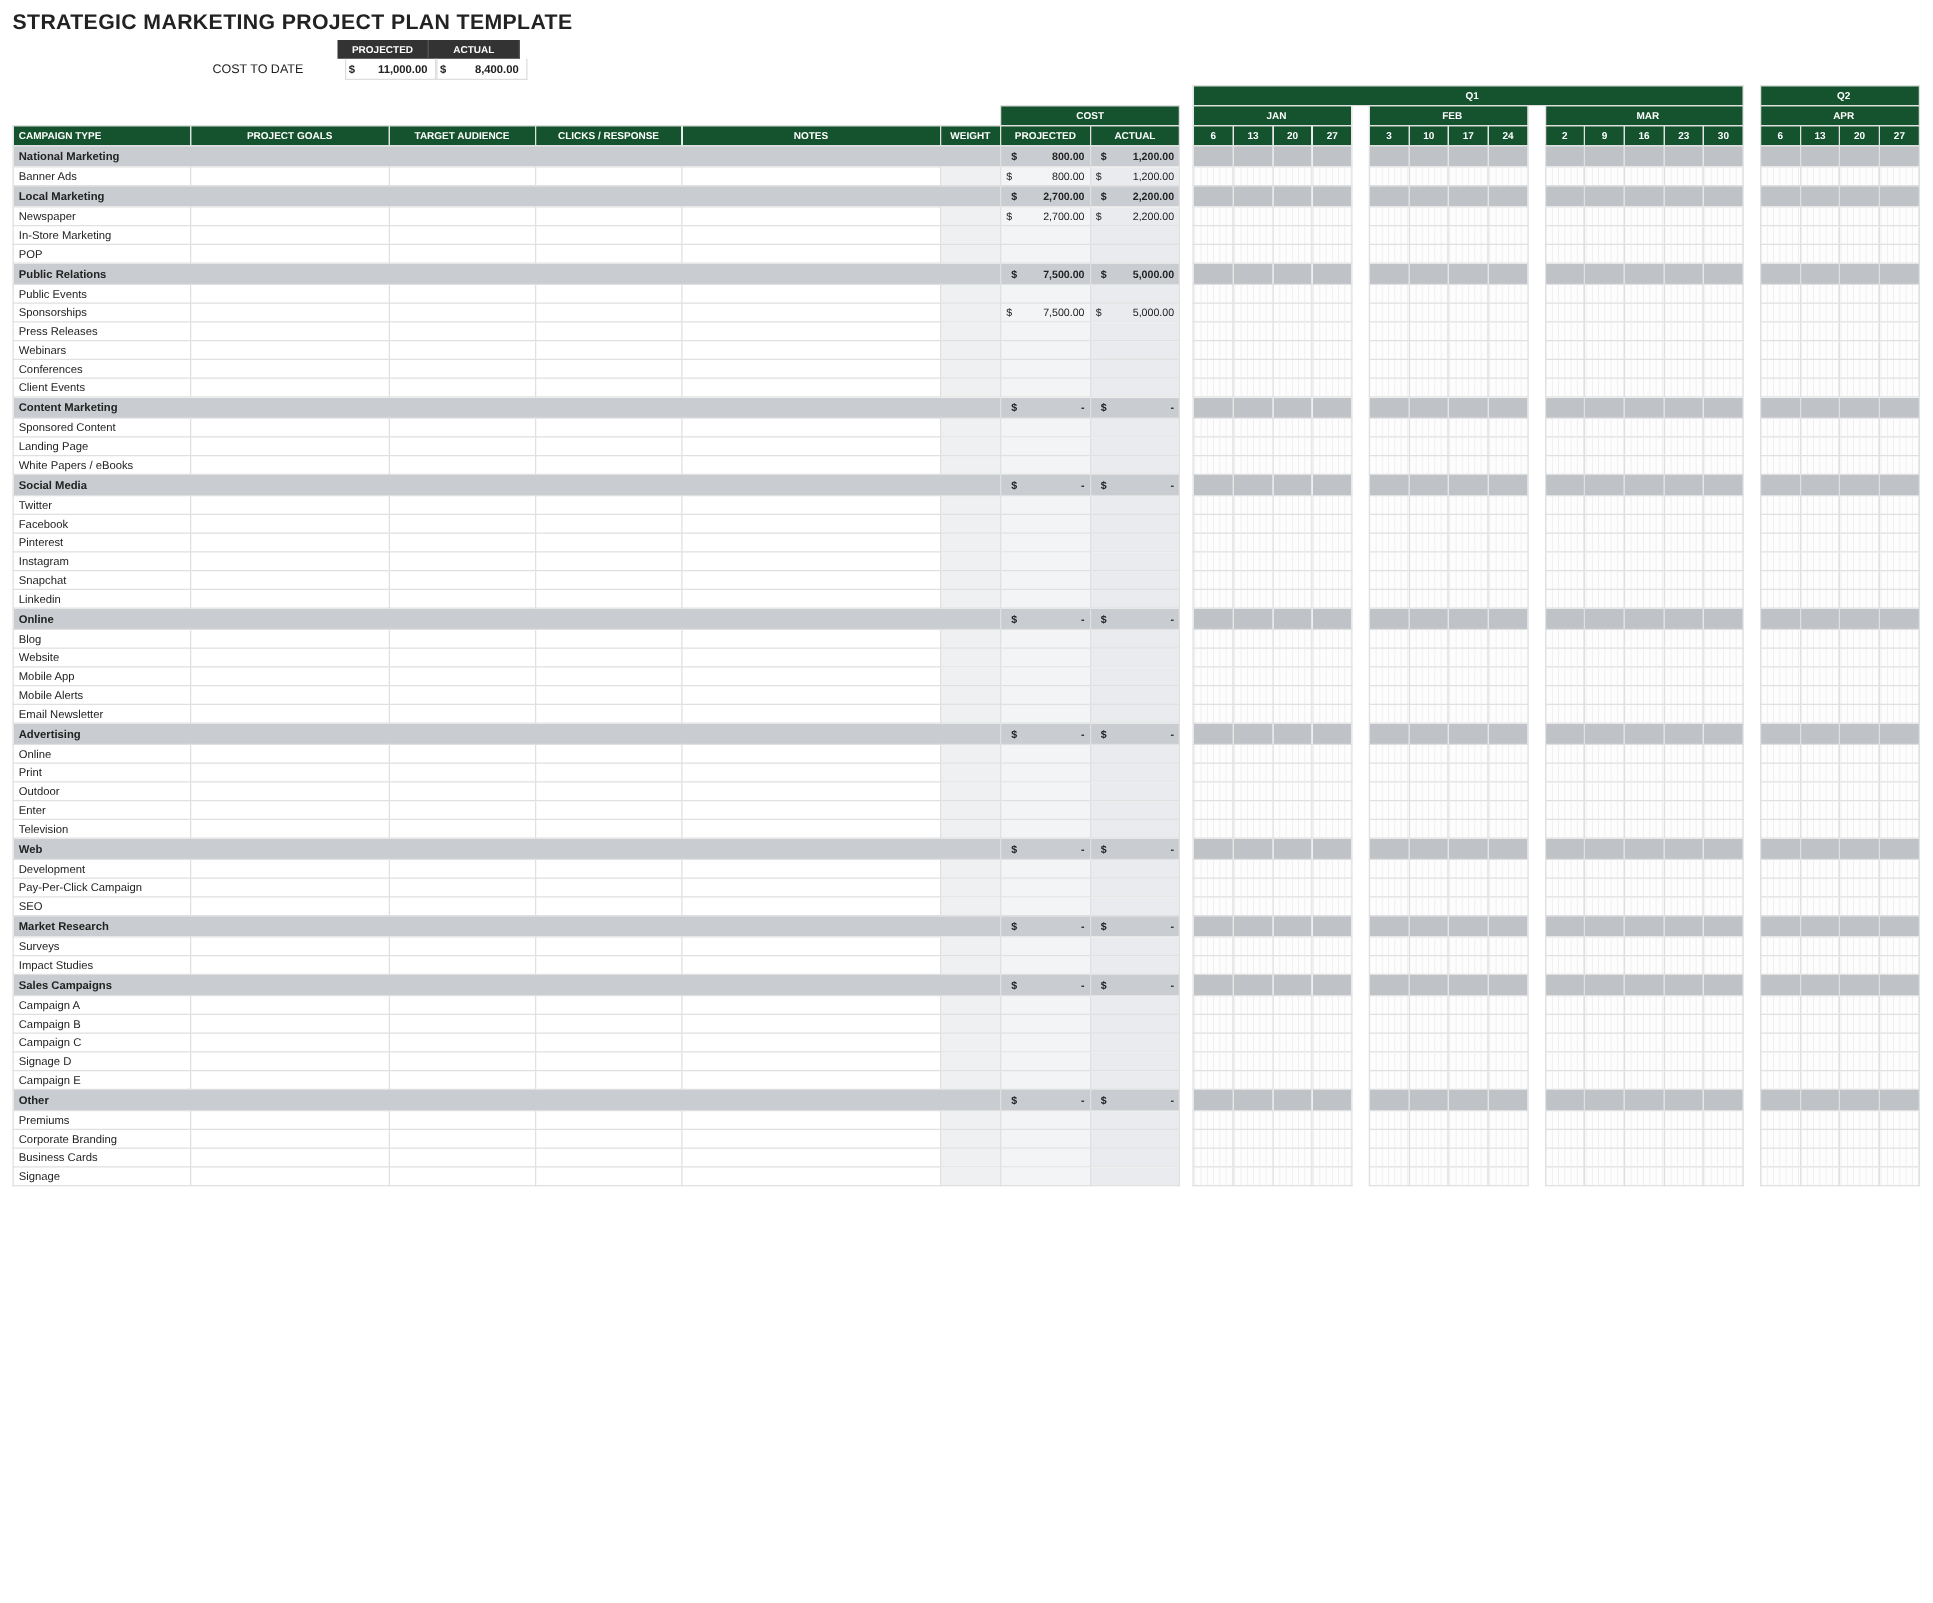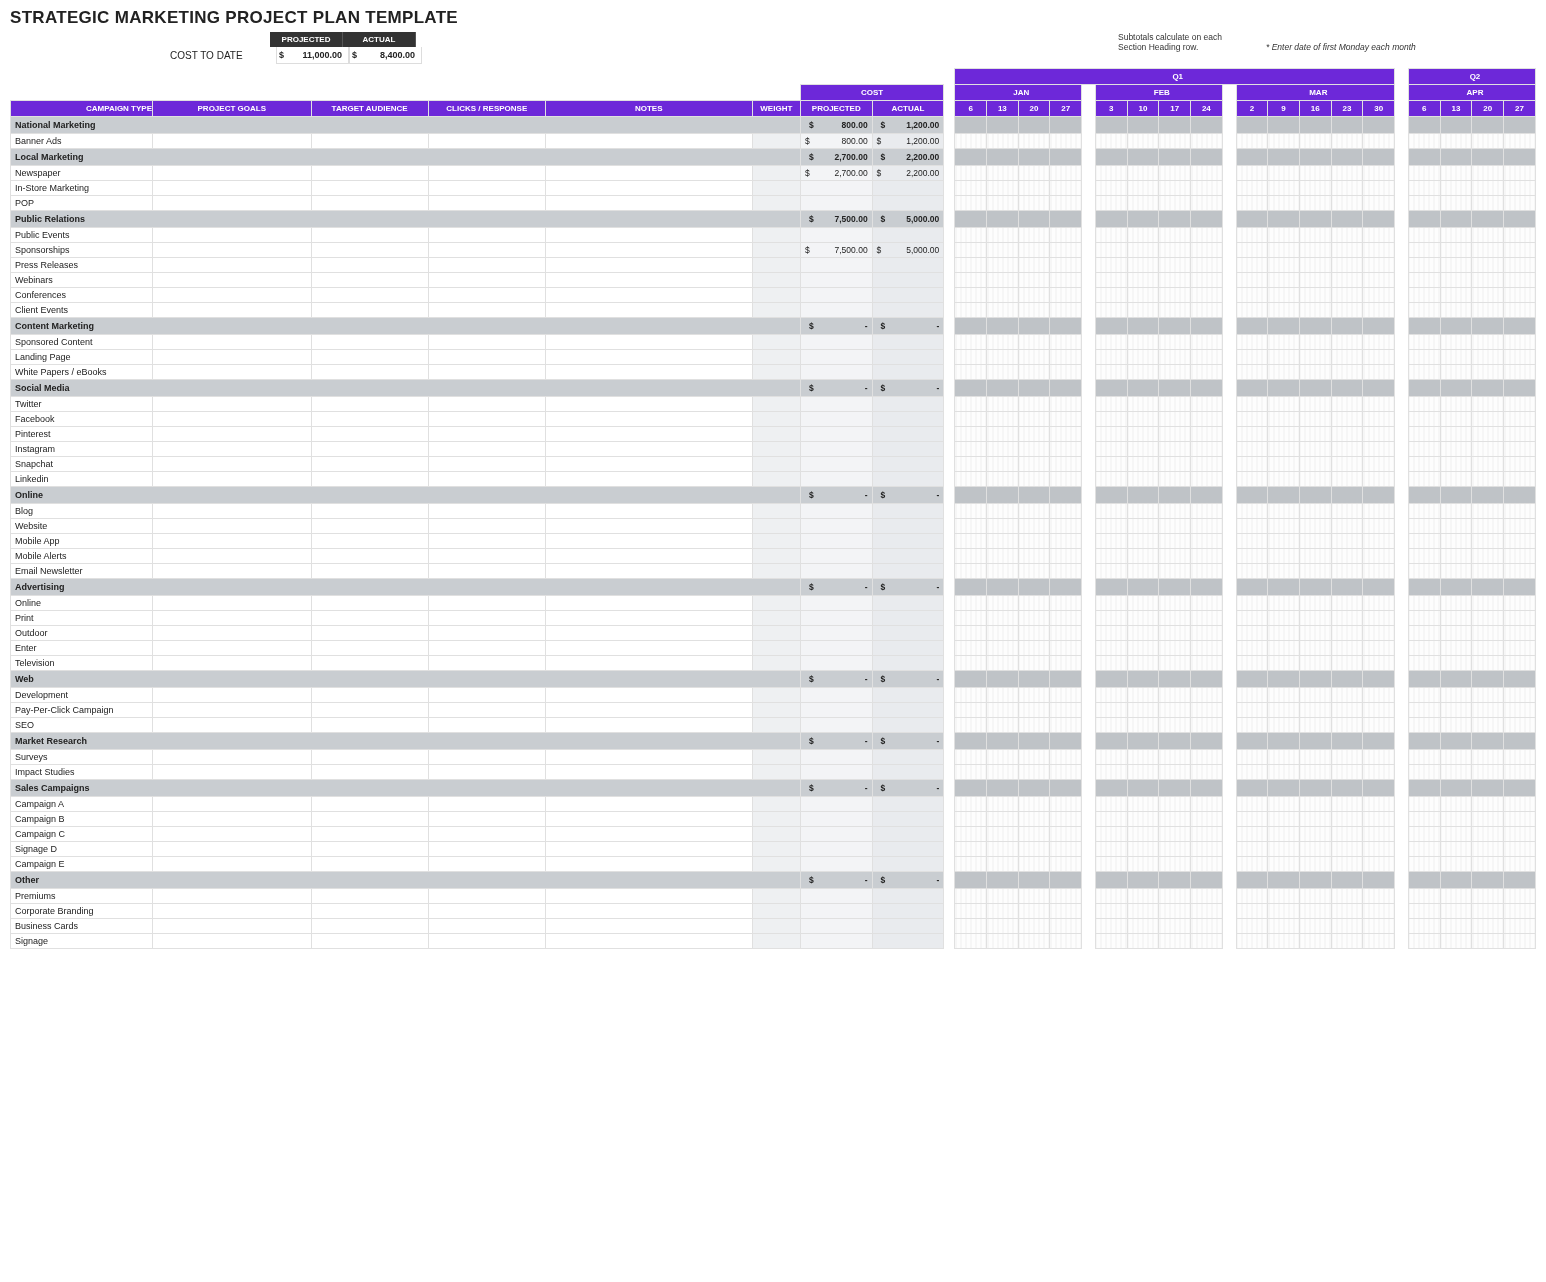--- a/index.html
+++ b/index.html
@@ -62,21 +62,21 @@
   }
   .sheet th, .sheet td {
     border:1px solid #e0e0e0;
     padding:0;
     height:15px;
     vertical-align:middle;
     overflow:hidden;
     white-space:nowrap;
   }
   .sheet th {
-    background:#6d28d9;
+    background:#14532d;
     color:#fff;
     font-size:8px;
     font-weight:700;
     text-align:center;
     height:16px;
   }
   .col-type { width:103px; text-align:left; padding-left:4px;}
   .col-goals { width:115px; }
   .col-aud { width:85px; }
   .col-clicks { width:85px; }
@@ -137,28 +137,20 @@
       <div class="cell">PROJECTED</div>
       <div class="cell">ACTUAL</div>
     </div>
     <div class="cost-to-date">
       <div class="lbl" style="width:100px; ">COST TO DATE</div>
       <div class="valcell"><span class="ds">$</span><span>11,000.00</span></div>
       <div class="valcell"><span class="ds">$</span><span>8,400.00</span></div>
     </div>
   </div>
   <div style="flex:1"></div>
-  <div style="display:flex; gap:18px; align-items:flex-end; margin-right:10px;">
-    <div style="width:130px;">
-      <div class="note1">Subtotals calculate on each Section Heading row.</div>
-    </div>
-    <div style="width:260px;">
-      <div class="note2">* Enter date of first Monday each month</div>
-    </div>
-  </div>
 </div>
 
 <table class="sheet" id="sheet">
   <colgroup>
     <col class="col-type">
       <col class="col-goals">
       <col class="col-aud">
       <col class="col-clicks">
       <col class="col-notes">
       <col class="col-wt">
@@ -198,21 +190,21 @@
         <th colspan="6" style="background: rgb(255, 255, 255); border: none;"></th>
         <th class="th-merge-cost" colspan="2" rowspan="1">COST</th>
         <th class="th-month" colspan="4" rowspan="1">JAN</th>
         <th colspan="1" rowspan="2" style="background: rgb(255, 255, 255); border: none;"></th>
         <th class="th-month" colspan="4" rowspan="1">FEB</th>
         <th colspan="1" rowspan="2" style="background: rgb(255, 255, 255); border: none;"></th>
         <th class="th-month" colspan="5" rowspan="1">MAR</th>
         <th class="th-month" colspan="4" rowspan="1">APR</th>
       </tr>
       <tr>
-        <th colspan="1" rowspan="1" style="text-align: right; padding-left: 4px;">CAMPAIGN TYPE</th>
+        <th colspan="1" rowspan="1" style="text-align: left; padding-left: 4px;">CAMPAIGN TYPE</th>
         <th colspan="1" rowspan="1">PROJECT GOALS</th>
         <th colspan="1" rowspan="1">TARGET AUDIENCE</th>
         <th colspan="1" rowspan="1">CLICKS / RESPONSE</th>
         <th colspan="1" rowspan="1">NOTES</th>
         <th colspan="1" rowspan="1">WEIGHT</th>
         <th colspan="1" rowspan="1">PROJECTED</th>
         <th colspan="1" rowspan="1">ACTUAL</th>
         <th class="th-day" colspan="1" rowspan="1">6</th>
         <th class="th-day" colspan="1" rowspan="1">13</th>
         <th class="th-day" colspan="1" rowspan="1">20</th>

